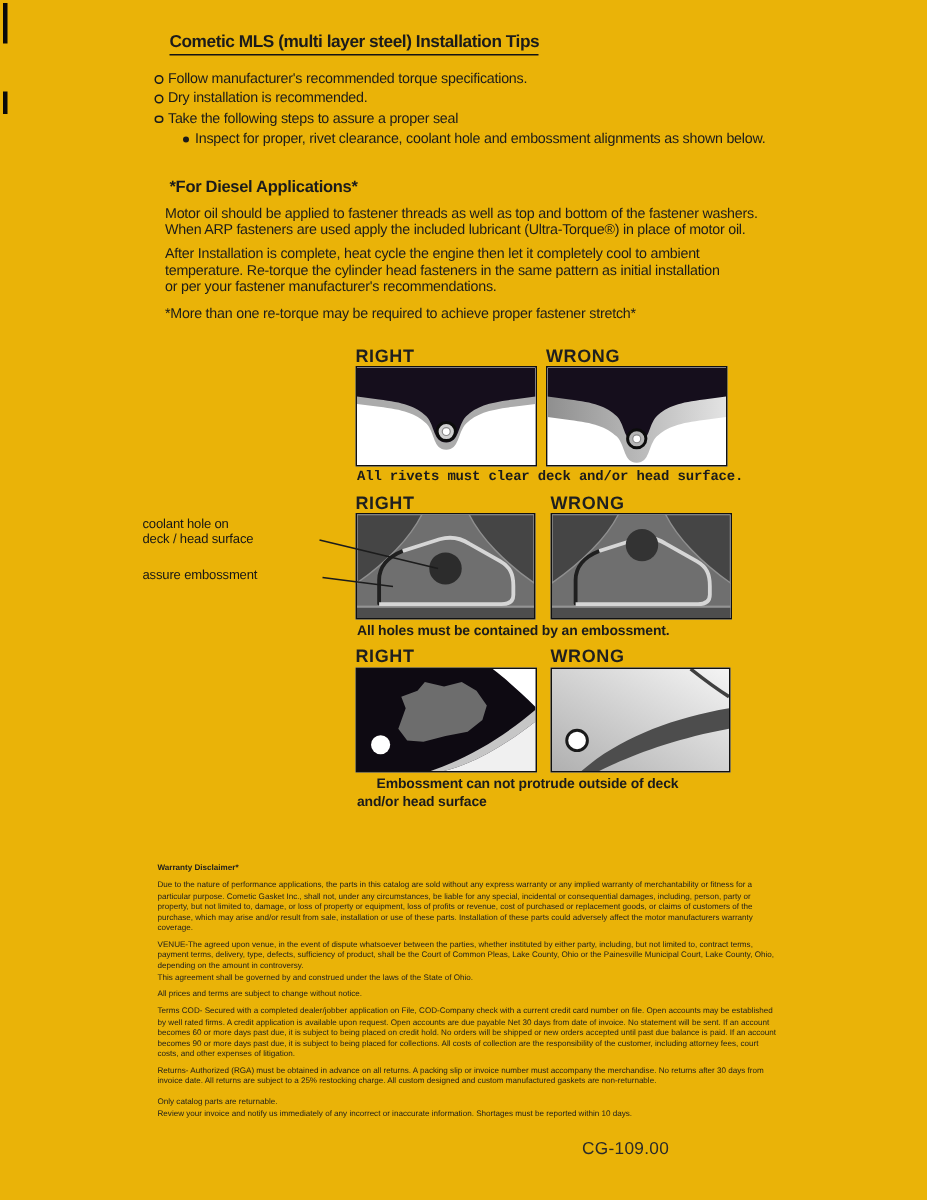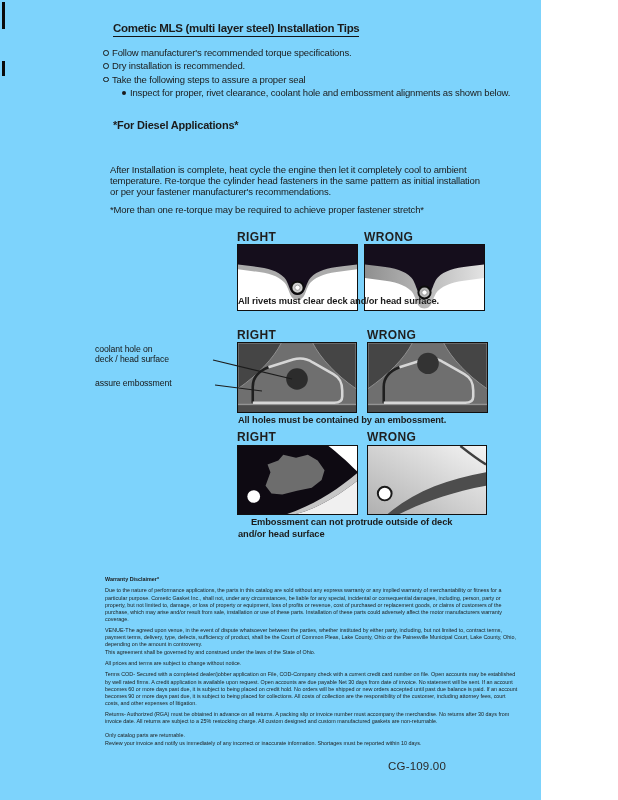--- a/index.html
+++ b/index.html
@@ -1,17 +1,17 @@
 <!DOCTYPE html>
 <html><head>
 <meta charset="utf-8">
 <style>
   html,body{margin:0;padding:0;background:#ffffff;}
   .page{
-    position:relative;width:541px;height:800px;background:#7dd3fc;overflow:hidden;
+    position:relative;width:618px;height:800px;background:#eab308;overflow:hidden;
     font-family:"Liberation Sans","DejaVu Sans",sans-serif;color:#1b1b1b;
   }
   .edge-mark{position:absolute;left:2px;width:3px;background:#0a0a0a;}
   .edge-a{top:2px;height:27px;}
   .edge-b{top:61px;height:15px;}
 
   .title{
     position:absolute;left:113px;top:22px;font-size:11.5px;font-weight:700;letter-spacing:-0.3px;
     border-bottom:1.8px solid #141414;padding-bottom:2px;white-space:nowrap;
   }
@@ -67,20 +67,24 @@
       <span>Take the following steps to assure a proper seal</span>
     </div>
     <div class="sub-row">
       <span class="b-dot"></span>
       <span>Inspect for proper, rivet clearance, coolant hole and embossment alignments as shown below.</span>
     </div>
   </div>
 
   <div class="diesel-heading">*For Diesel Applications*</div>
 
+  <div class="para p1">
+    <div class="line">Motor oil should be applied to fastener threads as well as top and bottom of the fastener washers.</div>
+    <div class="line">When ARP fasteners are used apply the included lubricant (Ultra-Torque®) in place of motor oil.</div>
+  </div>
   <div class="para p2">
     <div class="line">After Installation is complete, heat cycle the engine then let it completely cool to ambient</div>
     <div class="line">temperature. Re-torque the cylinder head fasteners in the same pattern as initial installation</div>
     <div class="line">or per your fastener manufacturer's recommendations.</div>
   </div>
   <div class="para note">*More than one re-torque may be required to achieve proper fastener stretch*</div>
 
   <div class="dlabel" style="left:237px;top:230px;">RIGHT</div>
   <div class="dlabel" style="left:364px;top:230px;">WRONG</div>
 
@@ -102,21 +106,21 @@
             <stop offset="1" stop-color="#e3e3e3"></stop>
         </linearGradient>
       </defs>
       <rect width="121" height="67" fill="#ffffff"></rect>
       <path d="M0,0 H121 V20 L106,22 C90,24 81,26.5 74,33.5 C68,40 69.5,51.5 60.5,51.5 C51.5,51.5 53,40 47,33.5 C40,26.5 31,24 15,22 L0,20 Z" transform="translate(0,14)" fill="url(#g1)"></path>
       <path d="M0,0 H121 V20 L106,22 C90,24 81,26.5 74,33.5 C68,40 69.5,51.5 60.5,51.5 C51.5,51.5 53,40 47,33.5 C40,26.5 31,24 15,22 L0,20 Z" fill="#150e1c"></path>
       <circle cx="60.5" cy="49" r="6.2" fill="#b5b5b5" stroke="#0c0c0c" stroke-width="2"></circle>
       <circle cx="60.5" cy="49" r="2.7" fill="#ffffff" stroke="#8a8a8a" stroke-width="0.8"></circle>
     </svg>
   </div>
-  <div class="caption" style="left:238px;top:296px;">All rivets must clear deck and/or head surface.</div>
+  <div class="caption" style="left:238px;top:312px;font-family:Liberation Mono, monospace;">All rivets must clear deck and/or head surface.</div>
 
   <div class="dlabel" style="left:237px;top:328px;width:120px;">RIGHT</div>
   <div class="dlabel" style="left:367px;top:328px;">WRONG</div>
 
   <div class="ann ann1">
     <div>coolant hole on</div>
     <div>deck / head surface</div>
   </div>
   <div class="ann ann2">assure embossment</div>
 

